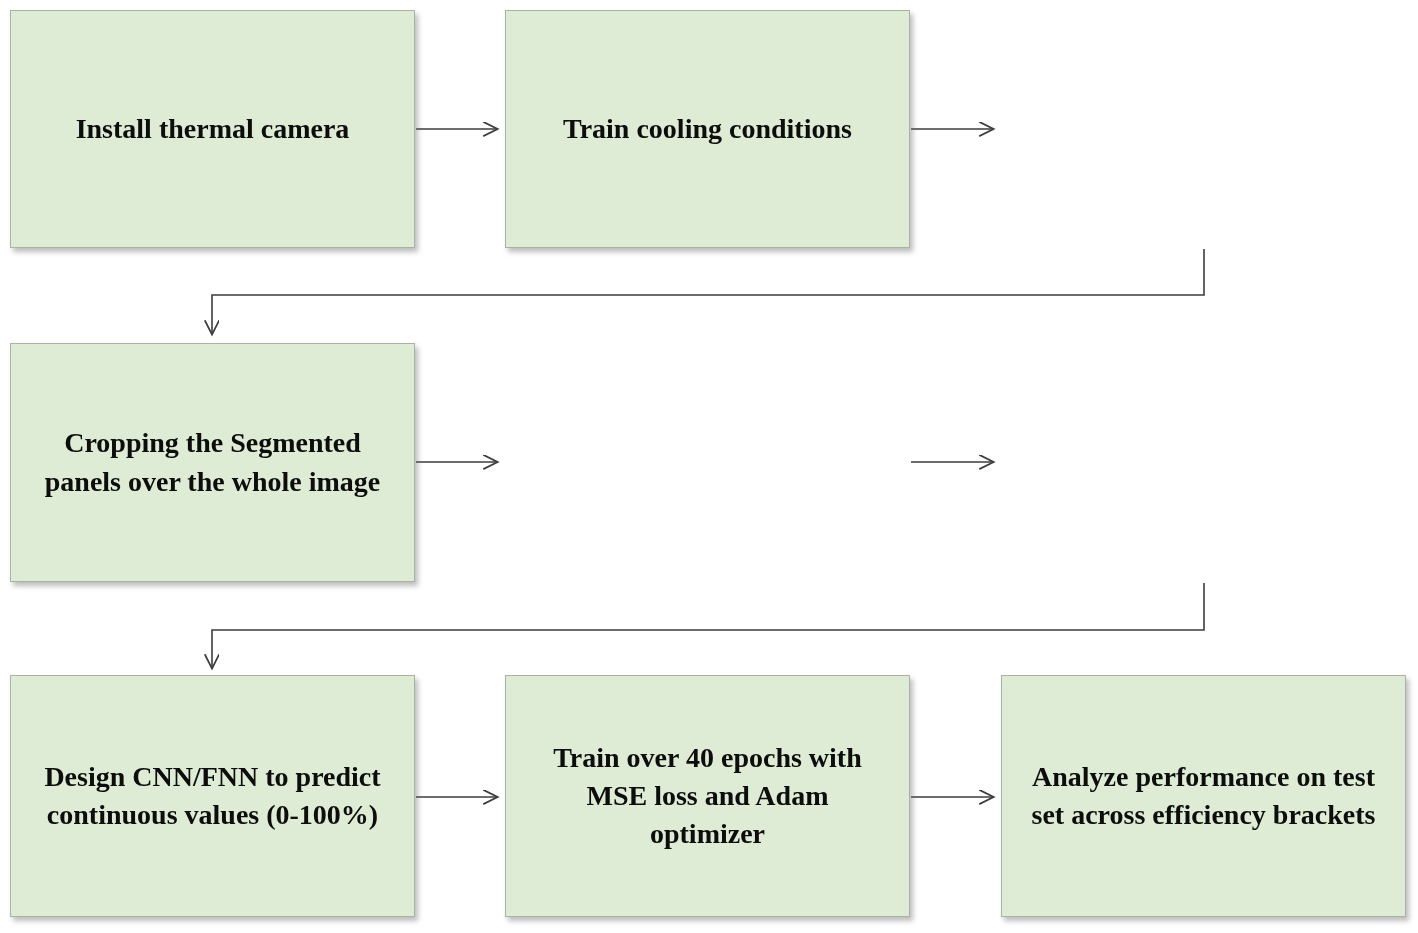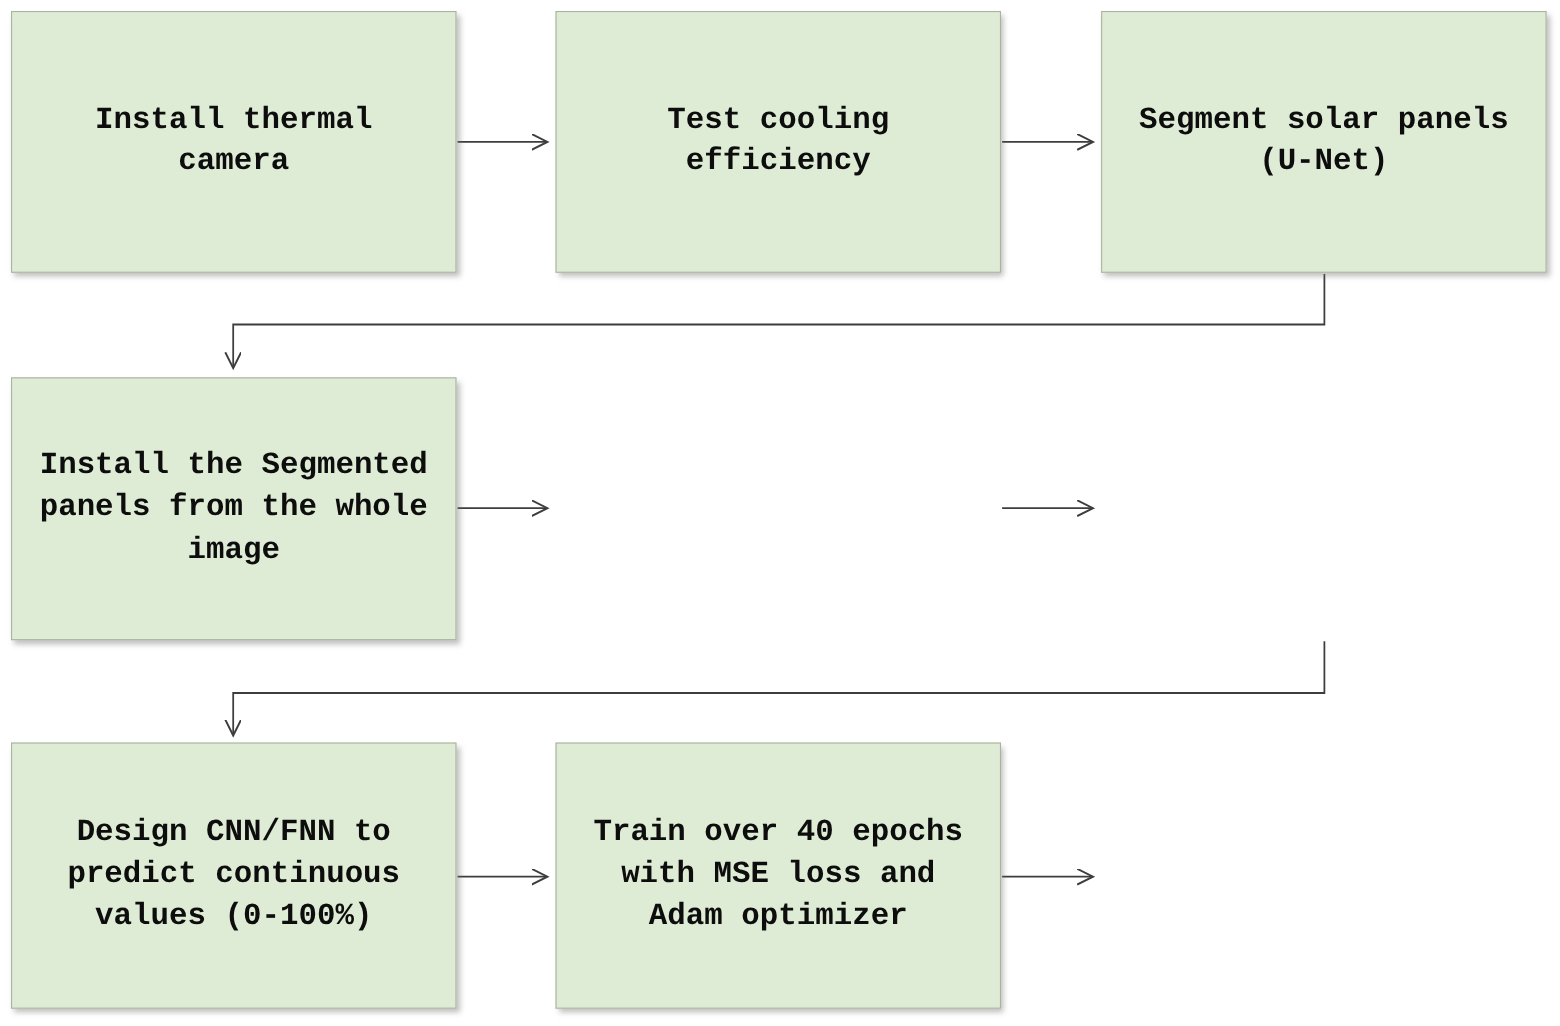--- a/index.html
+++ b/index.html
@@ -9,21 +9,21 @@
     --text: #0d0d0d;
     --canvas_bg: #ffffff;
   }
   * { margin: 0; padding: 0; box-sizing: border-box; }
   html, body { background: var(--canvas_bg); }
   .canvas {
     position: relative;
     width: 1418px;
     height: 933px;
     background: var(--canvas_bg);
-    font-family: Liberation Mono, monospace;
+    font-family: Liberation Serif, serif;
     overflow: hidden;
   }
   .arrows {
     position: absolute;
     left: 0; top: 0;
     width: 1418px; height: 933px;
     pointer-events: none;
   }
   .arrows line, .arrows polyline {
     stroke: var(--arrow);
@@ -79,30 +79,30 @@
     <polyline points="1204,583 1204,630 212,630 212,668" marker-end="url(#vhead)"></polyline>
 
     <line x1="416" y1="797" x2="497" y2="797" marker-end="url(#vhead)"></line>
     <line x1="911" y1="797" x2="993" y2="797" marker-end="url(#vhead)"></line>
   </svg>
 
   <div class="node r1 c1">
     <span class="label">Install thermal camera</span>
   </div>
   <div class="node r1 c2">
-    <span class="label">Test cooling efficiency</span>
-  </div>
-  <div class="node r1 c3">
-    <span class="label">Segment solar panels (U-Net)</span>
+    <span class="label">Train cooling conditions</span>
   </div>
 
   <div class="node r2 c1">
-    <span class="label">Install the Segmented panels from the whole image</span>
+    <span class="label">Cropping the Segmented panels over the whole image</span>
   </div>
 
   <div class="node r3 c1">
     <span class="label">Design CNN/FNN to predict continuous values (0-100%)</span>
   </div>
   <div class="node r3 c2">
     <span class="label">Train over 40 epochs with MSE loss and Adam optimizer</span>
   </div>
+  <div class="node r3 c3">
+    <span class="label">Analyze performance on test set across efficiency brackets</span>
+  </div>
 
 </div>
 
 </body></html>

